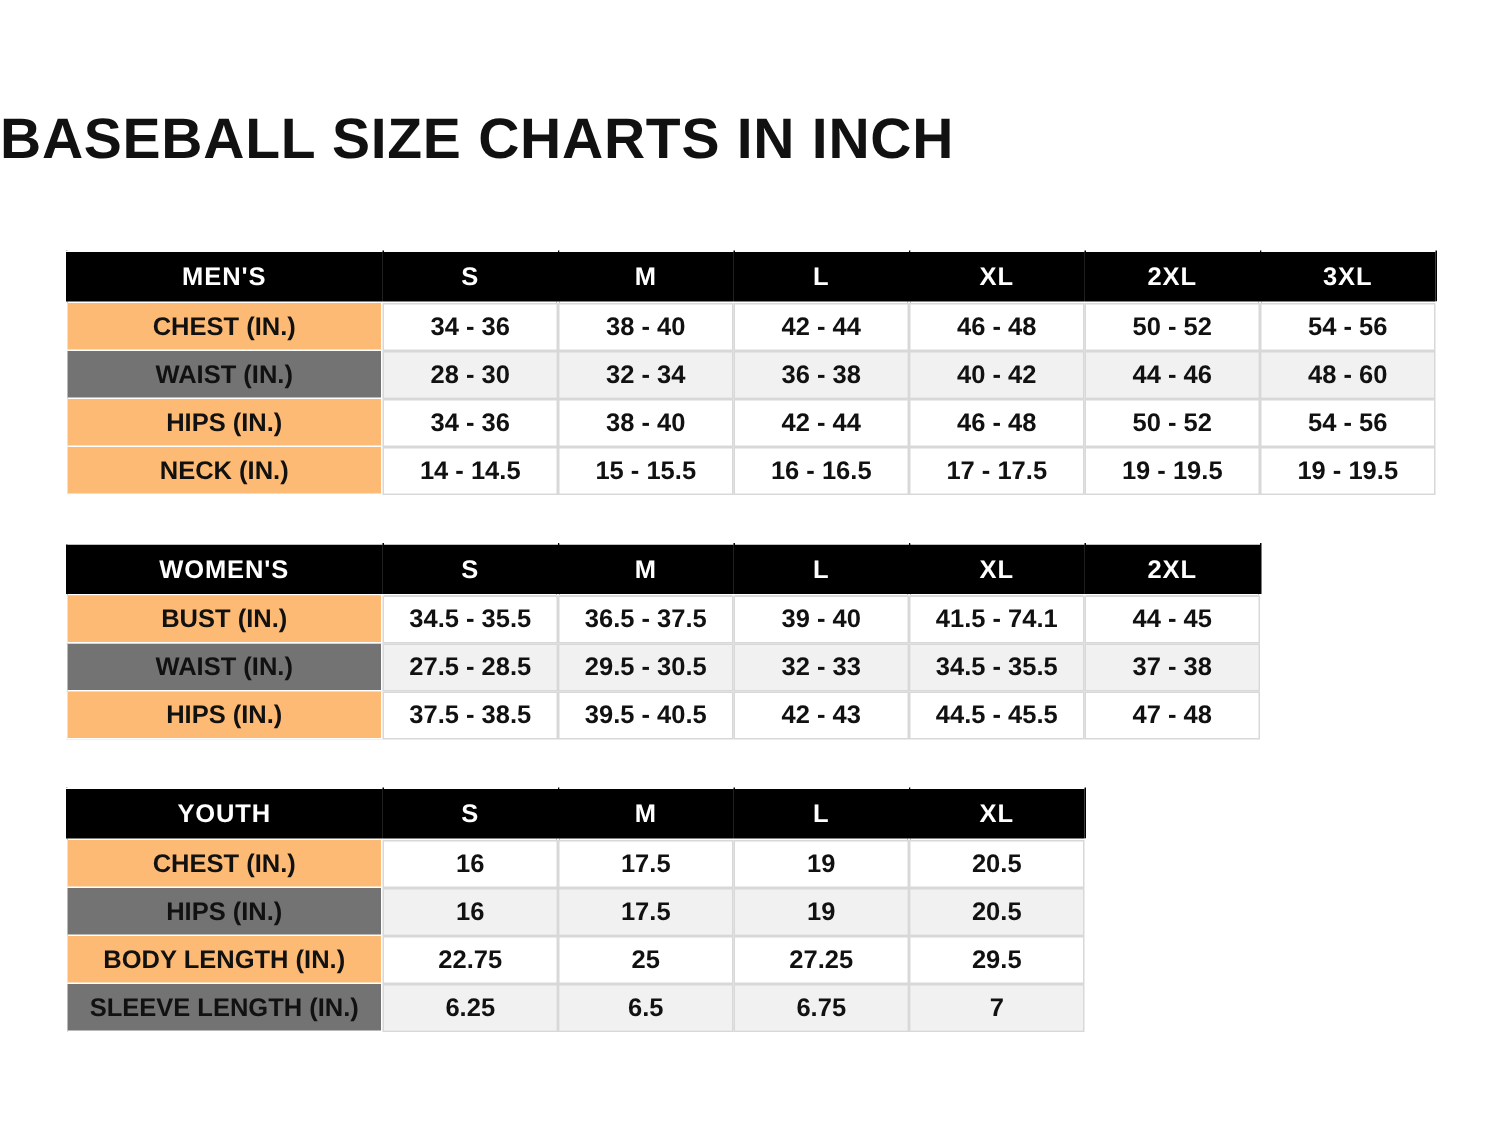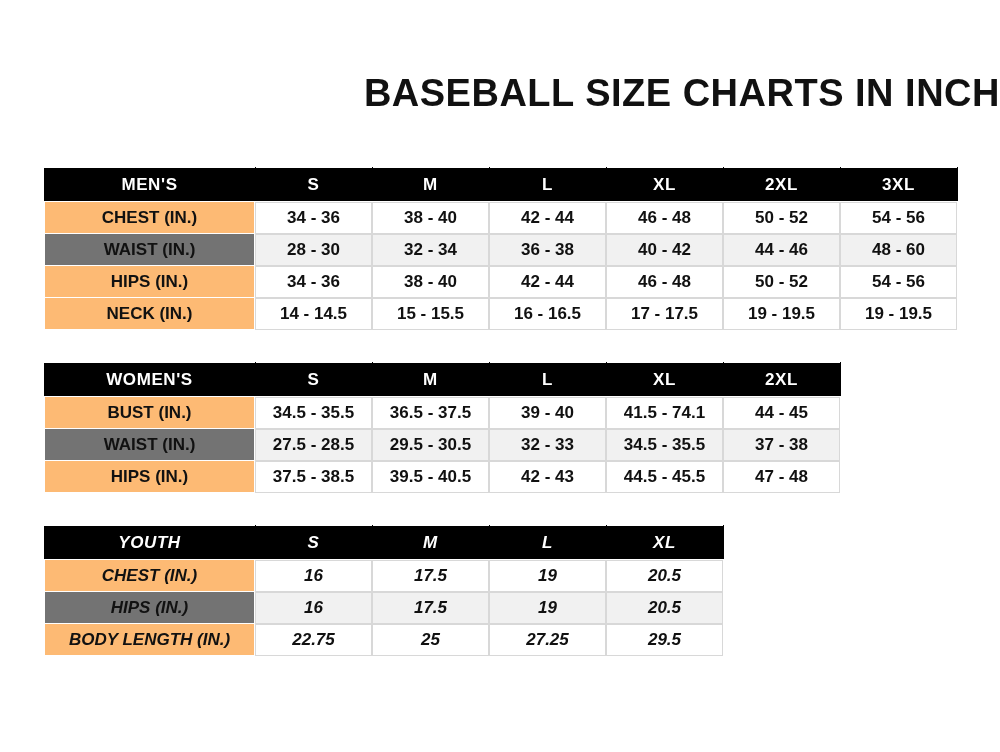--- a/index.html
+++ b/index.html
@@ -16,21 +16,21 @@
     overflow: hidden;
   }
   .page {
     width: 1000px;
     height: 752px;
     box-sizing: border-box;
     padding: 0;
     position: relative;
   }
   .title {
-    text-align: right;
+    text-align: left;
     font-size: 38px;
     font-weight: bold;
     letter-spacing: 0.5px;
     color: #111111;
     margin: 0;
     padding-top: 72px;
     font-family: "Liberation Sans", sans-serif;
   }
 
   .tables {
@@ -40,21 +40,21 @@
 
   table {
     border-collapse: collapse;
     table-layout: fixed;
     font-size: 17px;
     font-weight: bold;
     margin-bottom: 32px;
   }
   table.men   { width: 908px; }
   table.women { width: 790px; }
-  table.youth { width: 680px; font-style: italic; }
+  table.youth { width: 680px; }
 
   th, td {
     border: 1px solid #ffffff;
     text-align: center;
     padding: 0;
     height: 31px;
     line-height: 31px;
     white-space: nowrap;
     font-weight: bold;
     font-size: 17px;
@@ -227,17 +227,24 @@
           <td>19</td>
           <td>20.5</td>
         </tr>
         <tr>
           <td class="rowlabel">BODY LENGTH (IN.)</td>
           <td>22.75</td>
           <td>25</td>
           <td>27.25</td>
           <td>29.5</td>
         </tr>
+        <tr class="alt">
+          <td class="rowlabel">SLEEVE LENGTH (IN.)</td>
+          <td>6.25</td>
+          <td>6.5</td>
+          <td>6.75</td>
+          <td>7</td>
+        </tr>
       </tbody>
     </table>
 
   </div>
 </div>
 
 </body></html>

